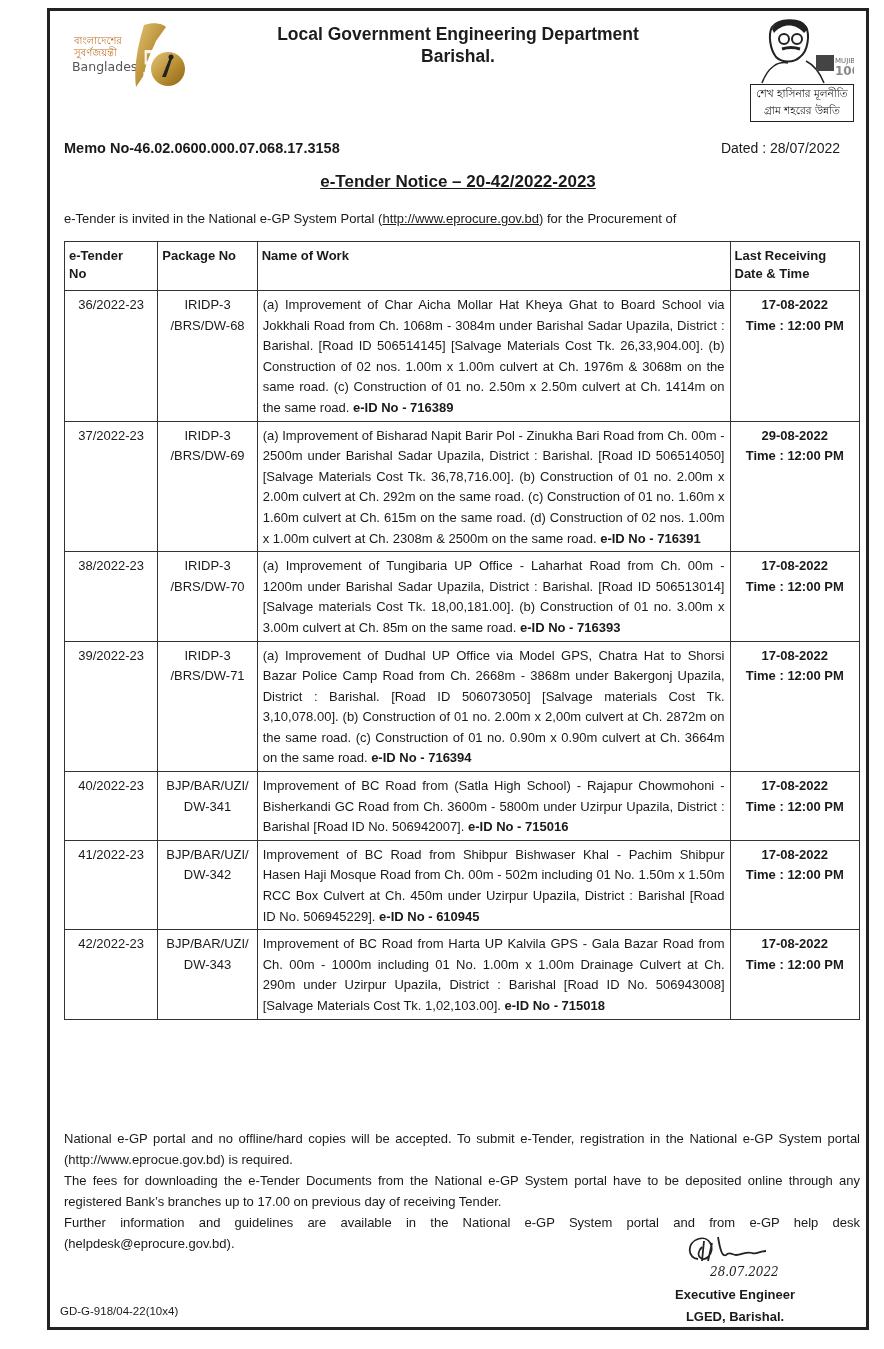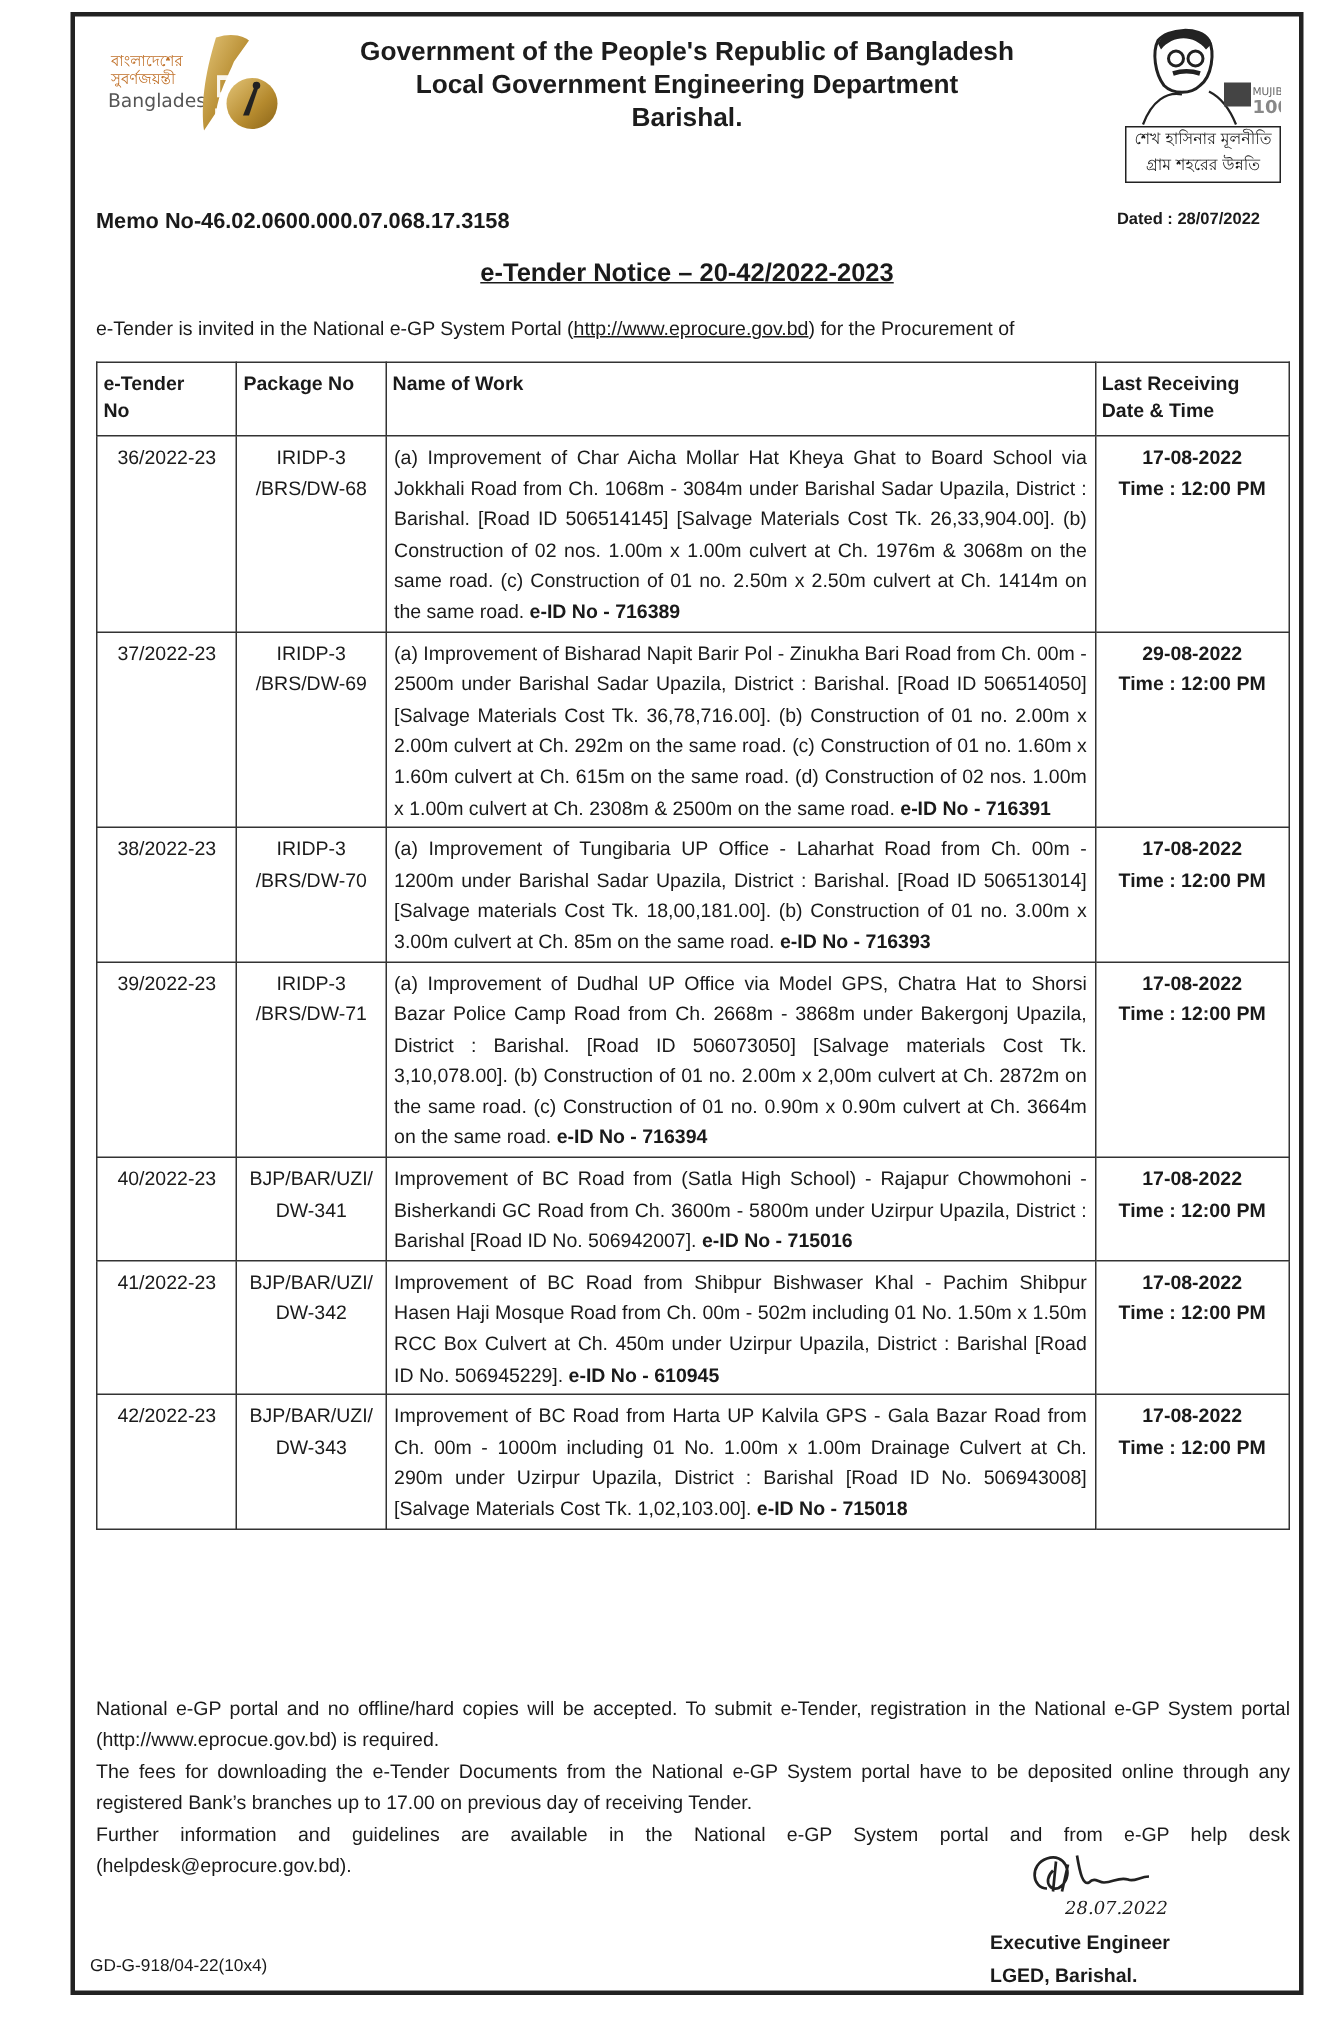--- a/index.html
+++ b/index.html
@@ -20,21 +20,21 @@
   .head-block { position: absolute; left: 0; right: 0; top: 12px; text-align: center; }
   .head-line { font-weight: bold; font-size: 17.5px; line-height: 22px; color: #1c1c1c; }
 
   .logo-right { position: absolute; left: 700px; top: 6px; width: 108px; height: 110px; }
   .logo-right .portrait { position: absolute; left: 4px; top: 0; width: 100px; height: 68px; }
   .logo-right .slogan { position: absolute; left: 0; top: 67px; width: 104px; height: 38px;
            border: 1px solid #222; box-sizing: border-box; text-align: center;
            font-size: 10.5px; line-height: 17px; font-family: "DejaVu Sans", sans-serif; }
 
   .memo { position: absolute; left: 14px; top: 129px; font-weight: bold; font-size: 14.5px; }
-  .dated { position: absolute; right: 26px; top: 129px; font-weight: bold; font-size: 11px; }
+  .dated { position: absolute; right: 26px; top: 129px; font-weight: normal; font-size: 14px; }
   .notice-title { position: absolute; left: 0; right: 0; top: 161px; text-align: center;
            font-weight: bold; font-size: 17px; text-decoration: underline; }
   .intro { position: absolute; left: 14px; top: 200px; font-size: 13px; }
   .intro .link { text-decoration: underline; }
 
   
   table.tender { position: absolute; left: 14px; top: 230px; width: 796px;
            border-collapse: collapse; font-size: 13px; }
   table.tender th, table.tender td { border: 1px solid #333; vertical-align: top; }
   table.tender th { font-weight: bold; text-align: left; padding: 5px 4px 3px 4px;
@@ -44,21 +44,21 @@
   td.c-pkg { width: 88px; text-align: center; }
   td.c-work { width: 460px; text-align: justify; }
   td.c-date { width: 118px; text-align: center; font-weight: bold; }
   .eid { font-weight: bold; }
 
   
   .notes { position: absolute; left: 14px; width: 796px; top: 1117px; font-size: 13px;
            line-height: 21px; text-align: justify; }
   .notes p { margin: 0; }
   .gd-code { position: absolute; left: 10px; top: 1294px; font-size: 11.5px; }
-  .sign { position: absolute; left: 610px; top: 1218px; width: 150px; height: 100px; text-align: left; }
+  .sign { position: absolute; left: 610px; top: 1218px; width: 150px; height: 100px; text-align: center; }
   .sign .scribble { position: absolute; left: 8px; top: 0; width: 110px; height: 42px; }
   .sign .sdate { position: absolute; left: 50px; top: 36px; font-size: 12px; font-style: italic;
            font-family: "DejaVu Serif", serif; }
   .sign .title { position: absolute; left: 0; right: 0; top: 58px; font-weight: bold; font-size: 13px; }
   .sign .org { position: absolute; left: 0; right: 0; top: 80px; font-weight: bold; font-size: 13px; }
 </style>
 </head>
 <body>
 
 <div class="frame">
@@ -77,21 +77,20 @@
       </defs>
       <path d="M14 4 C 26 0, 34 4, 36 6 L 26 20 C 22 30, 16 40, 14 54 L 6 66 C 4 50, 6 30, 14 4 Z" fill="url(#gold)"></path>
       <text x="10" y="58" font-size="40" font-family="DejaVu Serif, serif" fill="#ffffff" opacity="0.9">5</text>
       <circle cx="38" cy="48" r="17" fill="url(#gold)"></circle>
       <path d="M32 56 L 40 36 L 42 38 L 36 56 Z" fill="#222"></path>
       <circle cx="41" cy="36" r="2.5" fill="#222"></circle>
     </svg>
   </div>
 
   <div class="head-block">
-    <div class="head-line">Government of the People's Republic of  Bangladesh</div>
     <div class="head-line">Local Government Engineering Department</div>
     <div class="head-line">Barishal.</div>
   </div>
 
   <div class="logo-right">
     <svg class="portrait" viewBox="0 0 100 68">
       <path d="M18 10 C 24 2, 46 0, 52 10 C 56 18, 54 34, 46 40 C 40 46, 28 46, 22 40 C 16 32, 14 18, 18 10 Z" fill="none" stroke="#222" stroke-width="2"></path>
       <path d="M18 12 C 24 0, 48 0, 54 12 L 50 16 C 42 6, 28 6, 20 16 Z" fill="#222"></path>
       <circle cx="30" cy="22" r="5" fill="none" stroke="#222" stroke-width="2"></circle>
       <circle cx="43" cy="22" r="5" fill="none" stroke="#222" stroke-width="2"></circle>

